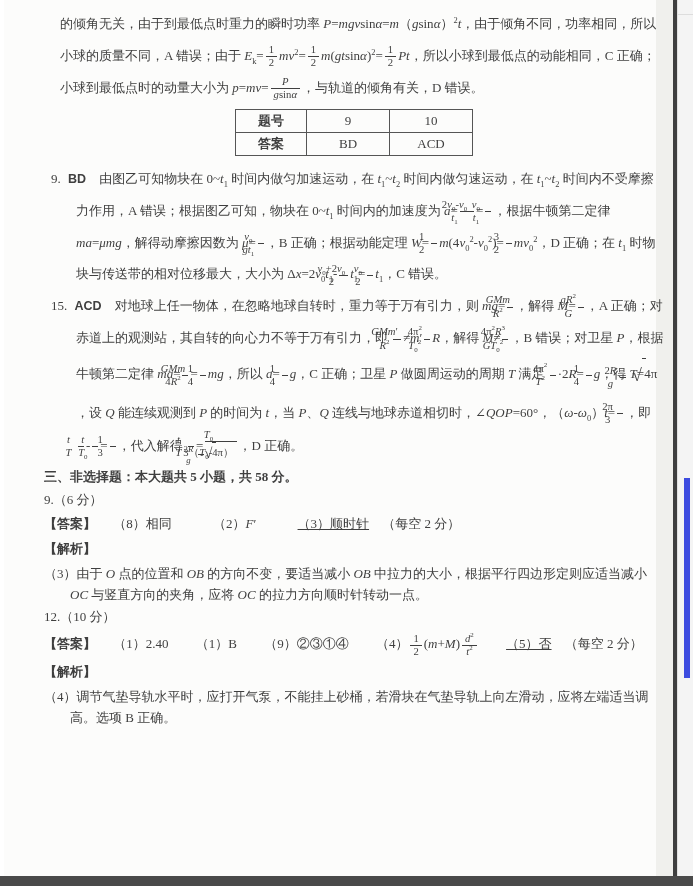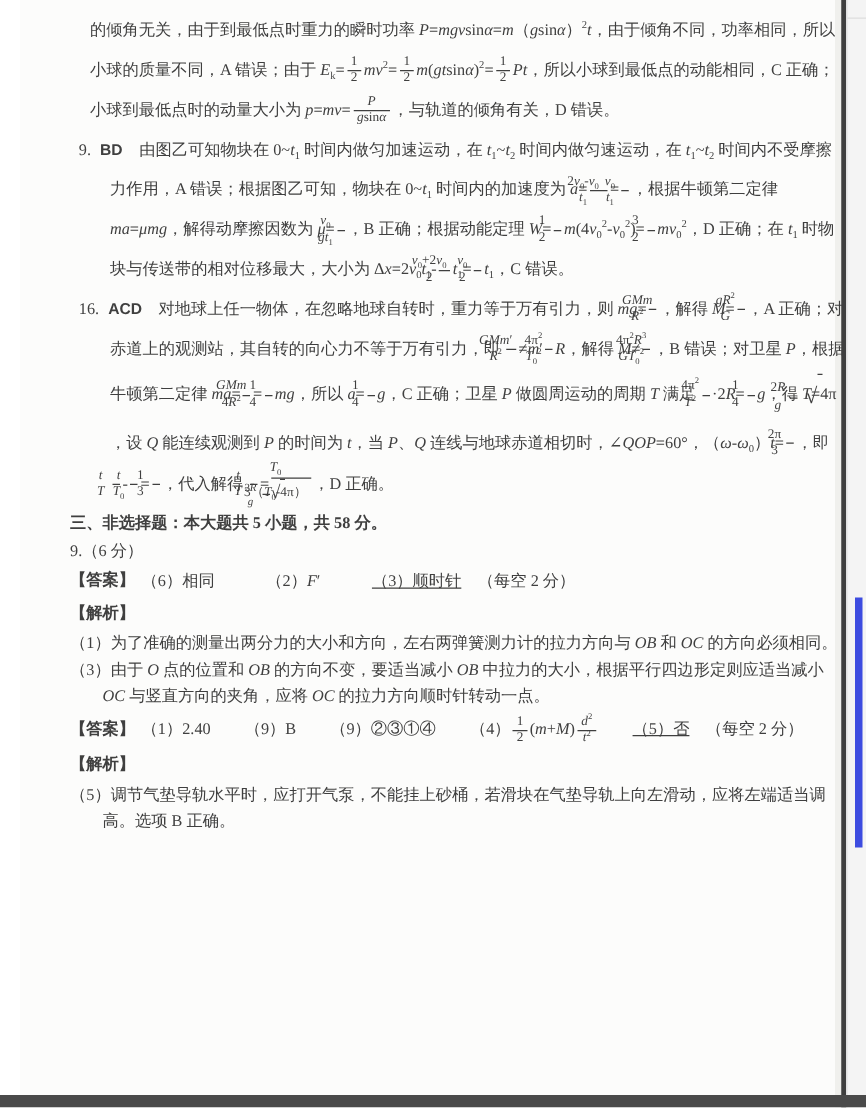--- a/index.html
+++ b/index.html
@@ -3,21 +3,21 @@
 <meta charset="utf-8">
 <style>
   html,body { margin:0; padding:0; }
   body {
     width:693px; height:886px; position:relative; overflow:hidden;
     background:#ffffff;
     font-family:"Liberation Serif","DejaVu Serif",serif;
     color:var(--text,#3f3f3f);
   }
   .doc {
-    position:absolute; left:16px; top:0; width:673px; height:886px;
+    position:absolute; left:4px; top:0; width:673px; height:886px;
     box-sizing:border-box; padding:8px 13px 0 40px;
     background:linear-gradient(90deg, var(--page-bg,#fcfcfb) 0 652px, #f0f0ed 652px 100%);
     font-size:13px;
   }
   p { margin:0; }
   i { font-style:italic; font-family:"Liberation Serif","DejaVu Serif",serif; }
   sup,sub { font-size:0.65em; line-height:0; }
   .p-math { line-height:2.45; }
   .intro { margin-left:16px; }
   .sec-header { font-weight:bold; line-height:1.6; padding-left:2em; text-indent:-2em; margin-top:2px; }
@@ -26,21 +26,21 @@
   .qans { font-weight:bold; margin-right:10px; font-family:"Liberation Sans","DejaVu Sans",sans-serif; font-size:12.5px; }
   table.ans-table { border-collapse:collapse; margin:5px auto 7px auto; }
   table.ans-table td {
     border:1px solid #555; text-align:center; padding:1px 20px;
     min-width:42px; font-size:13px; line-height:1.55;
   }
   table.ans-table td.rowhead { font-weight:bold; padding:1px 14px; }
   .title-line { line-height:1.6; margin-top:2px; }
   .ans-line { line-height:1.75; margin:2px 0; }
   .ans-line-tall { line-height:2.2; }
-  .blabel { font-weight:bold; margin-right:2px; }
+  .blabel { font-weight:bold; margin-right:14px; }
   .ans-item { display:inline-block; vertical-align:middle; }
   .g40 { margin-right:38px; } .g24 { margin-right:24px; } .g10 { margin-right:10px;text-decoration:underline; }
   .exp { line-height:1.62; padding-left:2em; text-indent:-2em; }
   
   .fr { display:inline-block; vertical-align:middle; text-align:center; font-size:0.82em; line-height:1.15; margin:0 2px; }
   .fr .n { display:block; border-bottom:1px solid currentColor; padding:0 3px; }
   .fr .d { display:block; padding:0 3px; }
   
   .sq { display:inline-block; vertical-align:middle; white-space:nowrap; }
   .sq-sym { font-size:1.35em; vertical-align:middle; }
@@ -53,66 +53,80 @@
   .bottom-bar { position:absolute; left:0; bottom:0; width:693px; height:10px; background:var(--bottom-bar,#4a4a4a); z-index:5; }
 </style>
 </head>
 <body>
 
 <div class="doc">
 
   <p class="p-math intro">的倾角无关，由于到最低点时重力的瞬时功率 <i>P</i>=<i>mgv</i>sin<i>α</i>=<i>m</i>（<i>g</i>sin<i>α</i>）<sup>2</sup><i>t</i>，由于倾角不同，功率相同，所以小球的质量不同，A 错误；由于 <i>E</i><sub>k</sub>=<span class="fr"><span class="n">1</span><span class="d">2</span></span><i>mv</i><sup>2</sup>=<span class="fr"><span class="n">1</span><span class="d">2</span></span><i>m</i>(<i>gt</i>sin<i>α</i>)<sup>2</sup>=<span class="fr"><span class="n">1</span><span class="d">2</span></span><i>Pt</i>，所以小球到最低点的动能相同，C 正确；小球到最低点时的动量大小为 <i>p</i>=<i>mv</i>=<span class="fr"><span class="n"><i>P</i></span><span class="d"><i>g</i>sin<i>α</i></span></span>，与轨道的倾角有关，D 错误。</p>
 
 
+  <table class="ans-table">
+    <tbody>
+        <tr>
+      <td class="rowhead">题号</td>
+      <td>9</td>
+      <td>10</td>
+    </tr>
+    <tr>
+      <td class="rowhead">答案</td>
+      <td>BD</td>
+      <td>ACD</td>
+    </tr>
+  </tbody>
+    </table>
 
   <p class="p-math q">
     <span class="qnum">9.</span>
     <span class="qans">BD</span>
     <span>由图乙可知物块在 0~<i>t</i><sub>1</sub> 时间内做匀加速运动，在 <i>t</i><sub>1</sub>~<i>t</i><sub>2</sub> 时间内做匀速运动，在 <i>t</i><sub>1</sub>~<i>t</i><sub>2</sub> 时间内不受摩擦力作用，A 错误；根据图乙可知，物块在 0~<i>t</i><sub>1</sub> 时间内的加速度为 <i>a</i>=<span class="fr"><span class="n">2<i>v</i><sub>0</sub>-<i>v</i><sub>0</sub></span><span class="d"><i>t</i><sub>1</sub></span></span>=<span class="fr"><span class="n"><i>v</i><sub>0</sub></span><span class="d"><i>t</i><sub>1</sub></span></span>，根据牛顿第二定律 <i>ma</i>=<i>μmg</i>，解得动摩擦因数为 <i>μ</i>=<span class="fr"><span class="n"><i>v</i><sub>0</sub></span><span class="d"><i>gt</i><sub>1</sub></span></span>，B 正确；根据动能定理 <i>W</i>=<span class="fr"><span class="n">1</span><span class="d">2</span></span><i>m</i>(4<i>v</i><sub>0</sub><sup>2</sup>-<i>v</i><sub>0</sub><sup>2</sup>)=<span class="fr"><span class="n">3</span><span class="d">2</span></span><i>mv</i><sub>0</sub><sup>2</sup>，D 正确；在 <i>t</i><sub>1</sub> 时物块与传送带的相对位移最大，大小为 Δ<i>x</i>=2<i>v</i><sub>0</sub><i>t</i><sub>1</sub>-<span class="fr"><span class="n"><i>v</i><sub>0</sub>+2<i>v</i><sub>0</sub></span><span class="d">2</span></span><i>t</i><sub>1</sub>=<span class="fr"><span class="n"><i>v</i><sub>0</sub></span><span class="d">2</span></span><i>t</i><sub>1</sub>，C 错误。</span>
   </p>
 
   <p class="p-math q">
-    <span class="qnum">16.</span>
+    <span class="qnum">15.</span>
     <span class="qans">ACD</span>
     <span>对地球上任一物体，在忽略地球自转时，重力等于万有引力，则 <i>mg</i>=<span class="fr"><span class="n"><i>GMm</i></span><span class="d"><i>R</i><sup>2</sup></span></span>，解得 <i>M</i>=<span class="fr"><span class="n"><i>gR</i><sup>2</sup></span><span class="d"><i>G</i></span></span>，A 正确；对赤道上的观测站，其自转的向心力不等于万有引力，即 <span class="fr"><span class="n"><i>GMm</i>′</span><span class="d"><i>R</i><sup>2</sup></span></span>≠<i>m</i>′<span class="fr"><span class="n">4π<sup>2</sup></span><span class="d"><i>T</i><sub>0</sub><sup>2</sup></span></span><i>R</i>，解得 <i>M</i>≠<span class="fr"><span class="n">4π<sup>2</sup><i>R</i><sup>3</sup></span><span class="d"><i>GT</i><sub>0</sub><sup>2</sup></span></span>，B 错误；对卫星 <i>P</i>，根据牛顿第二定律 <i>ma</i>=<span class="fr"><span class="n"><i>GMm</i></span><span class="d">4<i>R</i><sup>2</sup></span></span>=<span class="fr"><span class="n">1</span><span class="d">4</span></span><i>mg</i>，所以 <i>a</i>=<span class="fr"><span class="n">1</span><span class="d">4</span></span><i>g</i>，C 正确；卫星 <i>P</i> 做圆周运动的周期 <i>T</i> 满足 <span class="fr"><span class="n">4π<sup>2</sup></span><span class="d"><i>T</i><sup>2</sup></span></span>·2<i>R</i>=<span class="fr"><span class="n">1</span><span class="d">4</span></span><i>g</i>，得 <i>T</i>=4π<span class="sq"><span class="sq-sym">√</span><span class="sq-body"><span class="fr"><span class="n">2<i>R</i></span><span class="d"><i>g</i></span></span></span></span>，设 <i>Q</i> 能连续观测到 <i>P</i> 的时间为 <i>t</i>，当 <i>P</i>、<i>Q</i> 连线与地球赤道相切时，∠<i>QOP</i>=60°，（<i>ω</i>-<i>ω</i><sub>0</sub>）<i>t</i>=<span class="fr"><span class="n">2π</span><span class="d">3</span></span>，即 <span class="fr"><span class="n"><i>t</i></span><span class="d"><i>T</i></span></span>-<span class="fr"><span class="n"><i>t</i></span><span class="d"><i>T</i><sub>0</sub></span></span>=<span class="fr"><span class="n">1</span><span class="d">3</span></span>，代入解得 <span class="fr"><span class="n"><i>t</i></span><span class="d"><i>T</i></span></span>=<span class="fr"><span class="n"><i>T</i><sub>0</sub></span><span class="d">3（<i>T</i><sub>0</sub>-4π<span class="sq"><span class="sq-sym">√</span><span class="sq-body"><span class="fr"><span class="n">2<i>R</i></span><span class="d"><i>g</i></span></span></span></span>）</span></span>，D 正确。</span>
   </p>
 
   <p class="sec-header">三、非选择题：本大题共 5 小题，共 58 分。</p>
 
   <p class="title-line">9.（6 分）</p>
 
   <p class="ans-line">
     <span class="blabel">【答案】</span>
-    <span class="ans-item g40">（6）相同</span>
+    <span class="ans-item g40">（8）相同</span>
     <span class="ans-item g40">（2）<i>F</i>′</span>
     <span class="ans-item g10">（3）顺时针</span>
     <span class="ans-item">（每空 2 分）</span>
   </p>
 
   <p class="ans-line">
     <span class="blabel">【解析】</span>
   </p>
-  <p class="exp">（1）为了准确的测量出两分力的大小和方向，左右两弹簧测力计的拉力方向与 <i>OB</i> 和 <i>OC</i> 的方向必须相同。</p>
   <p class="exp">（3）由于 <i>O</i> 点的位置和 <i>OB</i> 的方向不变，要适当减小 <i>OB</i> 中拉力的大小，根据平行四边形定则应适当减小 <i>OC</i> 与竖直方向的夹角，应将 <i>OC</i> 的拉力方向顺时针转动一点。</p>
 
+  <p class="title-line">12.（10 分）</p>
 
   <p class="ans-line ans-line-tall">
     <span class="blabel">【答案】</span>
     <span class="ans-item g24">（1）2.40</span>
-    <span class="ans-item g24">（9）B</span>
+    <span class="ans-item g24">（1）B</span>
     <span class="ans-item g24">（9）②③①④</span>
     <span class="ans-item g24">（4）<span class="fr"><span class="n">1</span><span class="d">2</span></span>(<i>m</i>+<i>M</i>)<span class="fr"><span class="n"><i>d</i><sup>2</sup></span><span class="d"><i>t</i><sup>2</sup></span></span></span>
     <span class="ans-item g10">（5）否</span>
     <span class="ans-item">（每空 2 分）</span>
   </p>
 
   <p class="ans-line">
     <span class="blabel">【解析】</span>
   </p>
-  <p class="exp">（5）调节气垫导轨水平时，应打开气泵，不能挂上砂桶，若滑块在气垫导轨上向左滑动，应将左端适当调高。选项 B 正确。</p>
+  <p class="exp">（4）调节气垫导轨水平时，应打开气泵，不能挂上砂桶，若滑块在气垫导轨上向左滑动，应将左端适当调高。选项 B 正确。</p>
 
 </div>
 
 <div class="edge-line"></div>
 
 <div class="scroll-track">
   <div class="scroll-btn-line"></div>
   <div class="scroll-thumb"></div>
 </div>
 

